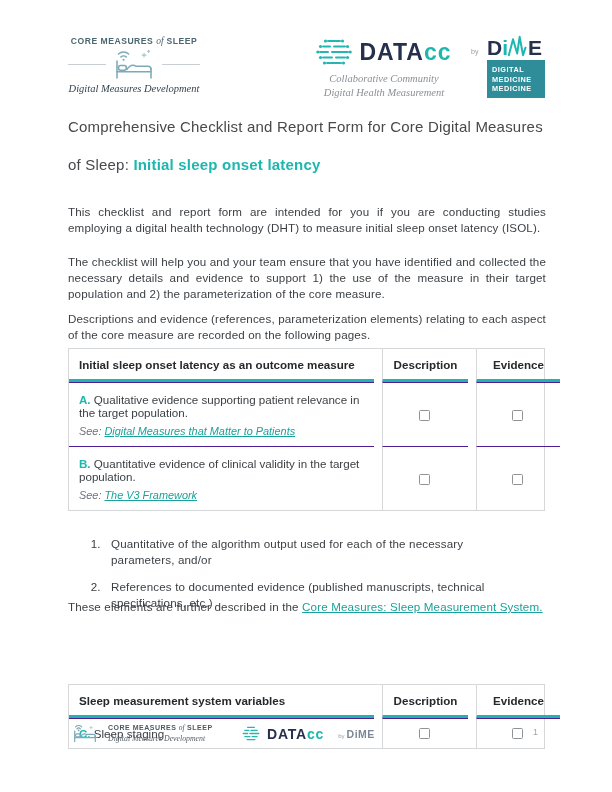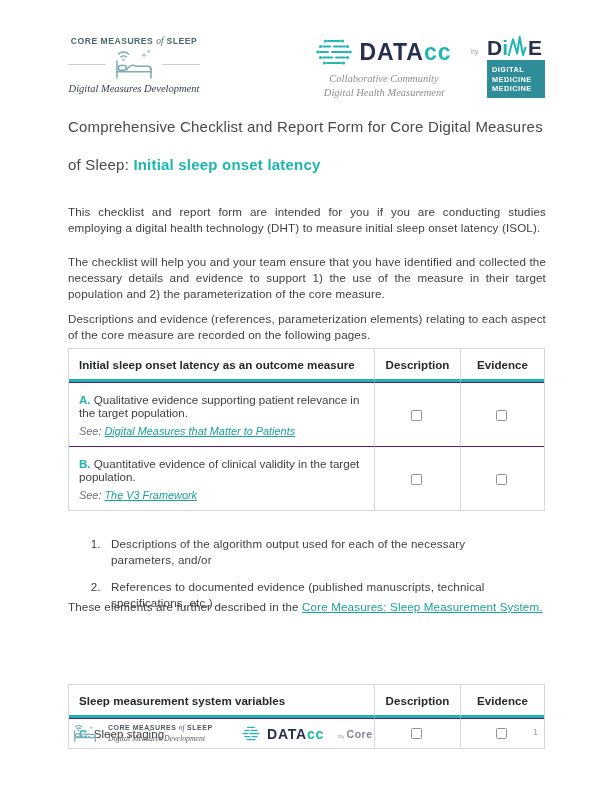--- a/index.html
+++ b/index.html
@@ -34,21 +34,21 @@
   
   .doc-title { position:absolute; left:68px; top:108px; width:480px; font-size:15px; line-height:38px; letter-spacing:.2px; color:#47494C; font-weight:500; }
   .doc-title .hl { color:#1EB7B0; font-weight:bold; }
 
   
   .para { position:absolute; left:68px; width:478px; font-size:11.6px; line-height:16px; letter-spacing:.15px; color:#3B3F43; text-align:justify; }
   .p1 { top:204px; } .p2 { top:254px; } .p3 { top:311px; }
 
   
   .tbl { position:absolute; left:68px; width:477px; border:1px solid #D5D7D9; background:#fff; }
-  .tr { display:grid; grid-template-columns:305px 86px 84px; }
+  .tr { display:grid; grid-template-columns:305px 86px 84px;gap:8px; }
   .th, .td { font-size:11.6px; }
   .th { font-weight:bold; color:#26292C; padding:9px 10px 8px; border-bottom:3px solid #23B3AC; }
   .th.center { text-align:center; padding-left:4px; padding-right:4px; }
   .td { padding:10px 12px 9px 10px; }
   .td.center, .th.center { display:flex; align-items:center; justify-content:center; }
   .c2, .c3 { border-left:1px solid #D5D7D9; }
   .row2 .td { border-top:1px solid #4c1d95; }
   .row-id { color:#1EB7B0; font-weight:bold; }
   .see-line { margin-top:6px; font-size:10.9px; font-style:italic; color:#6E737A; }
   .link { color:#18A29B; text-decoration:underline; cursor:pointer;text-align:right; }
@@ -196,21 +196,21 @@
           <span class="checkbox"></span>
         </div>
       <div class="td c3 center">
           <span class="checkbox"></span>
         </div>
     </div>
   </div>
 
   <div class="num-list">
     <ol>
-      <li>Descriptions of the algorithm output used for each of the necessary parameters, and/or</li>
+      <li>Quantitative of the algorithm output used for each of the necessary parameters, and/or</li>
       <li>References to documented evidence (published manuscripts, technical specifications, etc.)</li>
     </ol>
   </div>
   <p class="para closing">
     <span>These elements are further described in the </span><span class="link">Core Measures: Sleep Measurement System.</span>
   </p>
 
   <div class="tbl tbl2">
     <div class="tr">
       <div class="th c1">Sleep measurement system variables</div>
@@ -260,19 +260,19 @@
         <path d="M12 4 H24"></path>
         <path d="M7 9.5 H14 M18 9.5 H29"></path>
         <path d="M4 15 H12 M16 15 H32"></path>
         <path d="M7 20.5 H16 M20 20.5 H29"></path>
         <path d="M11 26 H25"></path>
       </g>
     </svg>
     <div class="f-datacc-word"><span>DATA</span><span class="cc">cc</span></div>
     <div class="f-bydime">
       <span class="f-by">by</span>
-      <span class="f-dime">Core</span>
+      <span class="f-dime">DiME</span>
     </div>
   </div>
 
   <div class="page-num">1</div>
 
 </div>
 
 </body></html>

